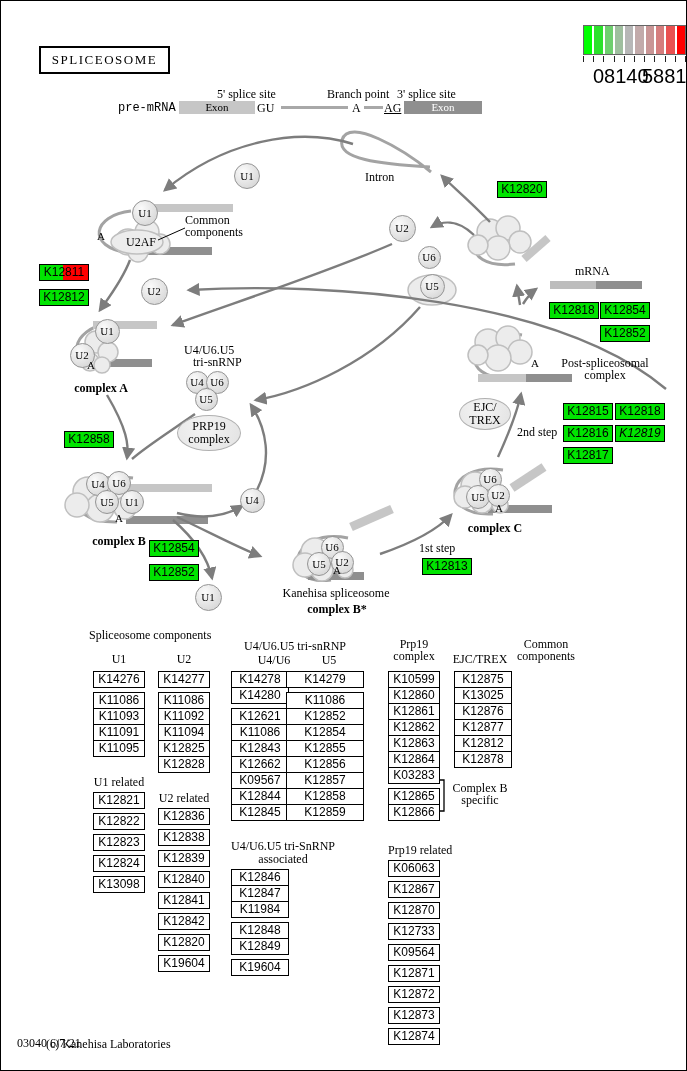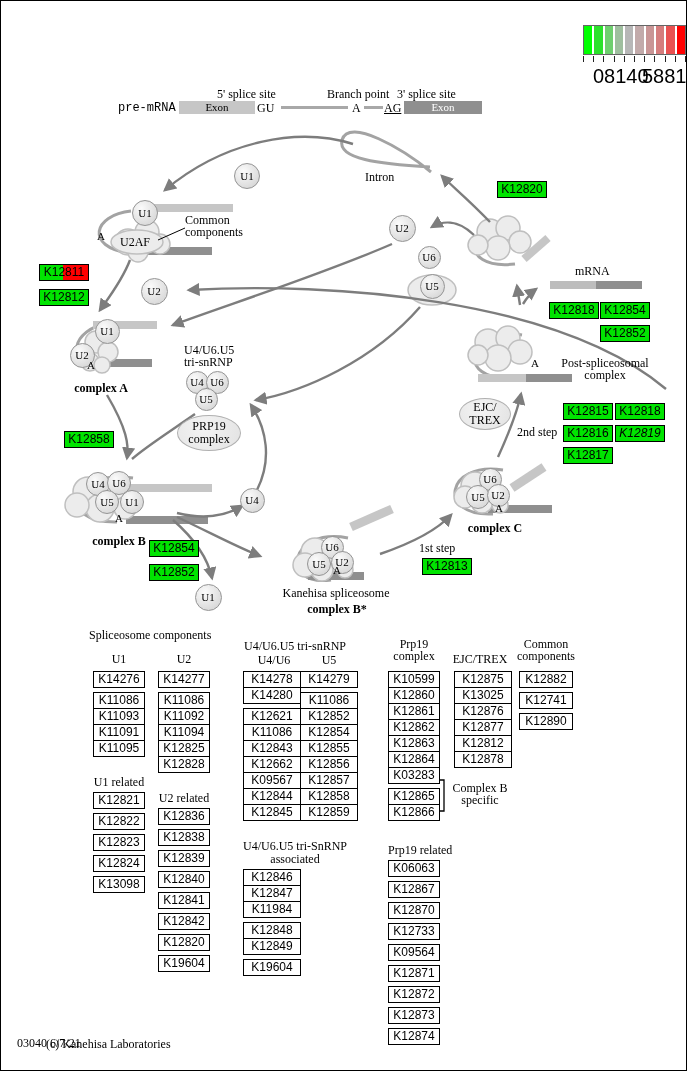--- a/index.html
+++ b/index.html
@@ -28,21 +28,21 @@
   .st-w{background:#ffffff;}
   .st-gr{background:linear-gradient(90deg,#00e400 0 48%,#ff0000 48% 100%);}
   .st-pg{background:linear-gradient(90deg,#c48f8f 0 52%,#00e400 52% 100%);}
   .st-rg{background:linear-gradient(90deg,#d05656 0 55%,#00e400 55% 100%);}
   
   .enode{position:absolute;border:1px solid #b0b0b0;border-radius:50%;background:radial-gradient(circle at 40% 30%, #f4f4f4, #e2e2e2);display:flex;flex-direction:column;align-items:center;justify-content:center;font:12px "Liberation Serif",serif;line-height:13px;z-index:3;}
   
   .exon-text{position:absolute;font:11px "Liberation Serif",serif;text-align:center;z-index:3;}
   
   .col{position:absolute;top:670px;width:52px;z-index:3;}
-  #col-u1{left:92px;} #col-u2{left:157px;} #col-u46{left:242px;width:58px;} #col-u5{left:299px;width:58px;}
+  #col-u1{left:92px;} #col-u2{left:157px;} #col-u46{left:230px;width:58px;} #col-u5{left:285px;width:78px;}
   #col-prp19{left:387px;} #col-ejc{left:453px;width:58px;} #col-common{left:518px;width:54px;}
   .kbox{width:100%;height:17px;border:1px solid #000;font:12px "Liberation Sans",sans-serif;line-height:15px;text-align:center;box-sizing:border-box;background:#fff;}
   .kbox + .kbox{margin-top:-1px;}
   .vgap{height:4px;}
   .collabel{margin:19px auto 3px;width:max-content;font:12px "Liberation Serif",serif;text-align:center;line-height:13px;}
   .chdr{position:absolute;font:12px "Liberation Serif",serif;text-align:center;z-index:3;}
   .footer-line{position:absolute;font:12px "Liberation Serif",serif;z-index:3;white-space:nowrap;}
 </style>
 </head>
 <body>
@@ -143,20 +143,23 @@
       <path d="M497,456 C507,434 516,412 520,393" marker-end="url(#ah)"></path>
       <path d="M489,221 C468,199 452,186 441,175" marker-end="url(#ah)"></path>
       <path d="M473,234 C456,218 441,220 431,226" marker-end="url(#ah)"></path>
       <path d="M519,304 L516,285" marker-end="url(#ah)"></path>
       <path d="M522,303 C527,295 531,291 535,288" marker-end="url(#ah)"></path>
     </g>
     <path d="M184,227 L157,239" stroke="#000" stroke-width="1"></path>
     <path d="M437,779 L443,779 L443,810 L437,810" stroke="#000" stroke-width="1.3" fill="none"></path>
   </svg>
 
+  <div class="titlebox">
+    <span>SPLICEOSOME</span>
+  </div>
 
   <div class="scale">
     <div class="scale-bar">
         <div class="seg" style="background: rgb(0, 255, 0);"></div>
         <div class="seg" style="background: rgb(43, 226, 43);"></div>
         <div class="seg" style="background: rgb(111, 207, 111);"></div>
         <div class="seg" style="background: rgb(159, 191, 159);"></div>
         <div class="seg" style="background: rgb(183, 183, 183);"></div>
         <div class="seg" style="background: rgb(194, 170, 170);"></div>
         <div class="seg" style="background: rgb(201, 149, 149);"></div>
@@ -187,24 +190,24 @@
   <div class="dl" style="left:117px;top:100px;font-family:Liberation Mono, monospace;">pre-mRNA</div>
   <div class="exon-text" style="left:178px;top:100px;width:76px;">Exon</div>
   <div class="dl" style="left:256px;top:100px;">GU</div>
   <div class="dl" style="left:351px;top:100px;">A</div>
   <div class="dl" style="left:383px;top:100px;text-decoration:underline;">AG</div>
   <div class="exon-text" style="left:403px;top:100px;width:78px;color:#fff;">Exon</div>
 
   <div class="dl" style="left:364px;top:169px;">Intron</div>
   <div class="dl" style="left:184px;top:212px;">Common</div>
   <div class="dl" style="left:184px;top:224px;">components</div>
-  <div class="dl c" style="left:108px;top:234px;width:52px;">U2AF</div>
+  <div class="dl c" style="left:114px;top:234px;width:52px;">U2AF</div>
   <div class="dl b c" style="left:58px;top:380px;width:84px;">complex A</div>
   <div class="dl" style="left:183px;top:342px;">U4/U6.U5</div>
-  <div class="dl" style="left:183px;top:354px;">tri-snRNP</div>
+  <div class="dl" style="left:192px;top:354px;">tri-snRNP</div>
   <div class="dl b c" style="left:76px;top:533px;width:84px;">complex B</div>
   <div class="dl c" style="left:270px;top:585px;width:130px;">Kanehisa spliceosome</div>
   <div class="dl b c" style="left:286px;top:601px;width:100px;">complex B*</div>
   <div class="dl" style="left:418px;top:540px;">1st step</div>
   <div class="dl b c" style="left:452px;top:520px;width:84px;">complex C</div>
   <div class="dl" style="left:516px;top:424px;">2nd step</div>
   <div class="dl" style="left:574px;top:263px;">mRNA</div>
   <div class="dl c" style="left:556px;top:355px;width:96px;">Post-spliceosomal</div>
   <div class="dl c" style="left:556px;top:367px;width:96px;">complex</div>
 
@@ -387,27 +390,20 @@
       <div class="kbox st-g">K12874</div>
     </div>
   <div class="col" id="col-ejc">
       <div class="kbox st-w">K12875</div>
       <div class="kbox st-g">K13025</div>
       <div class="kbox st-g">K12876</div>
       <div class="kbox st-g">K12877</div>
       <div class="kbox st-g">K12812</div>
       <div class="kbox st-g">K12878</div>
     </div>
-  <div class="col" id="col-common">
-      <div class="kbox st-g">K12882</div>
-      <div class="vgap"></div>
-      <div class="kbox st-pg">K12741</div>
-      <div class="vgap"></div>
-      <div class="kbox st-rg">K12890</div>
-    </div>
 
   <div class="dl c" style="left:446px;top:780px;width:66px;">Complex B</div>
   <div class="dl c" style="left:446px;top:792px;width:66px;">specific</div>
 
   <div class="footer-line" style="left:16px;top:1035px;">03040 6/7/21</div>
   <div class="footer-line" style="left:16px;top:1036px;margin-left:29px;">(c) Kanehisa Laboratories</div>
 
 </div>
 
 </body></html>

